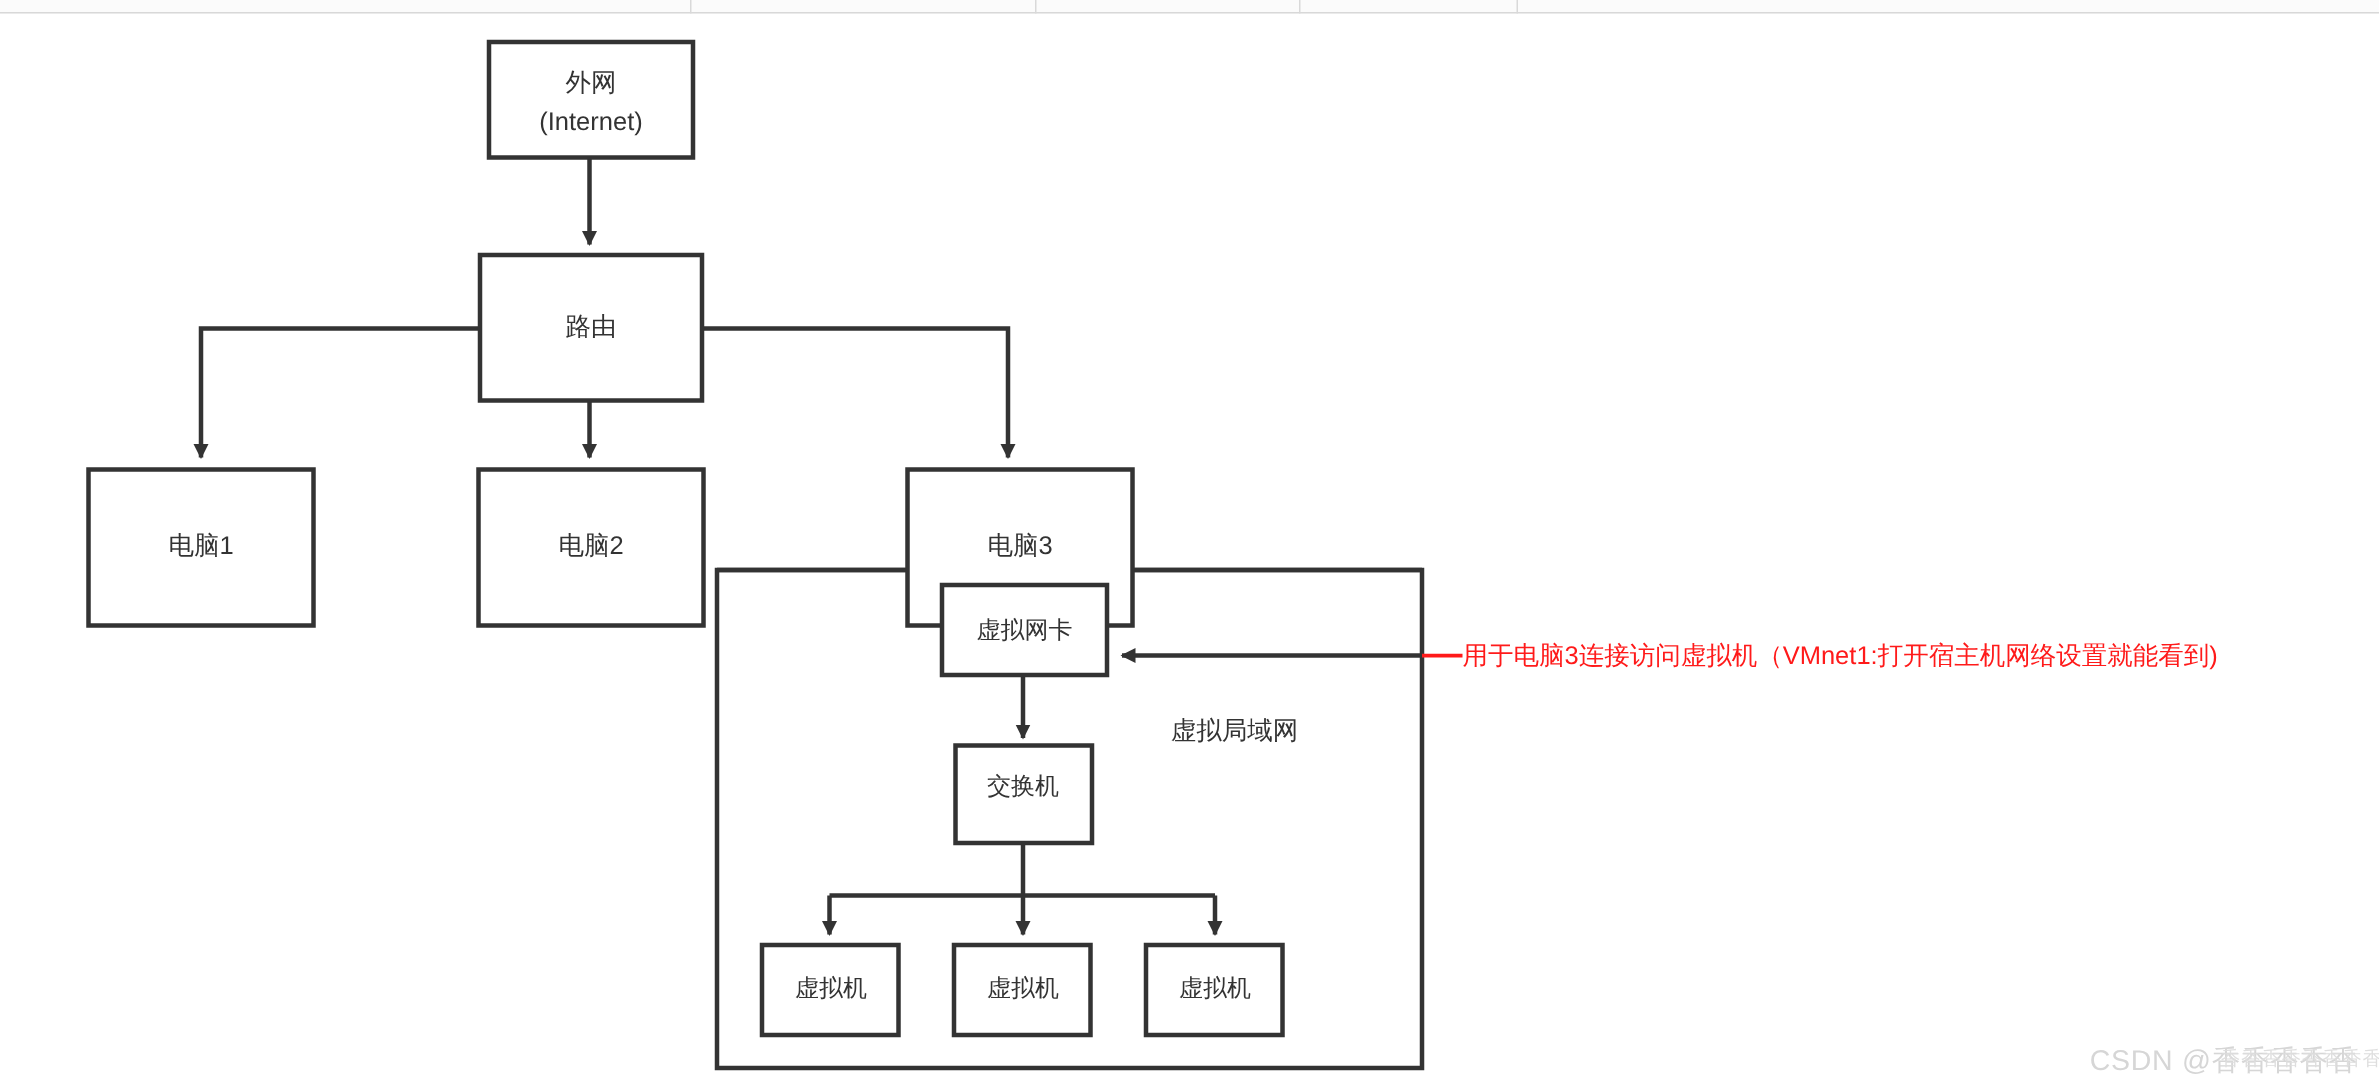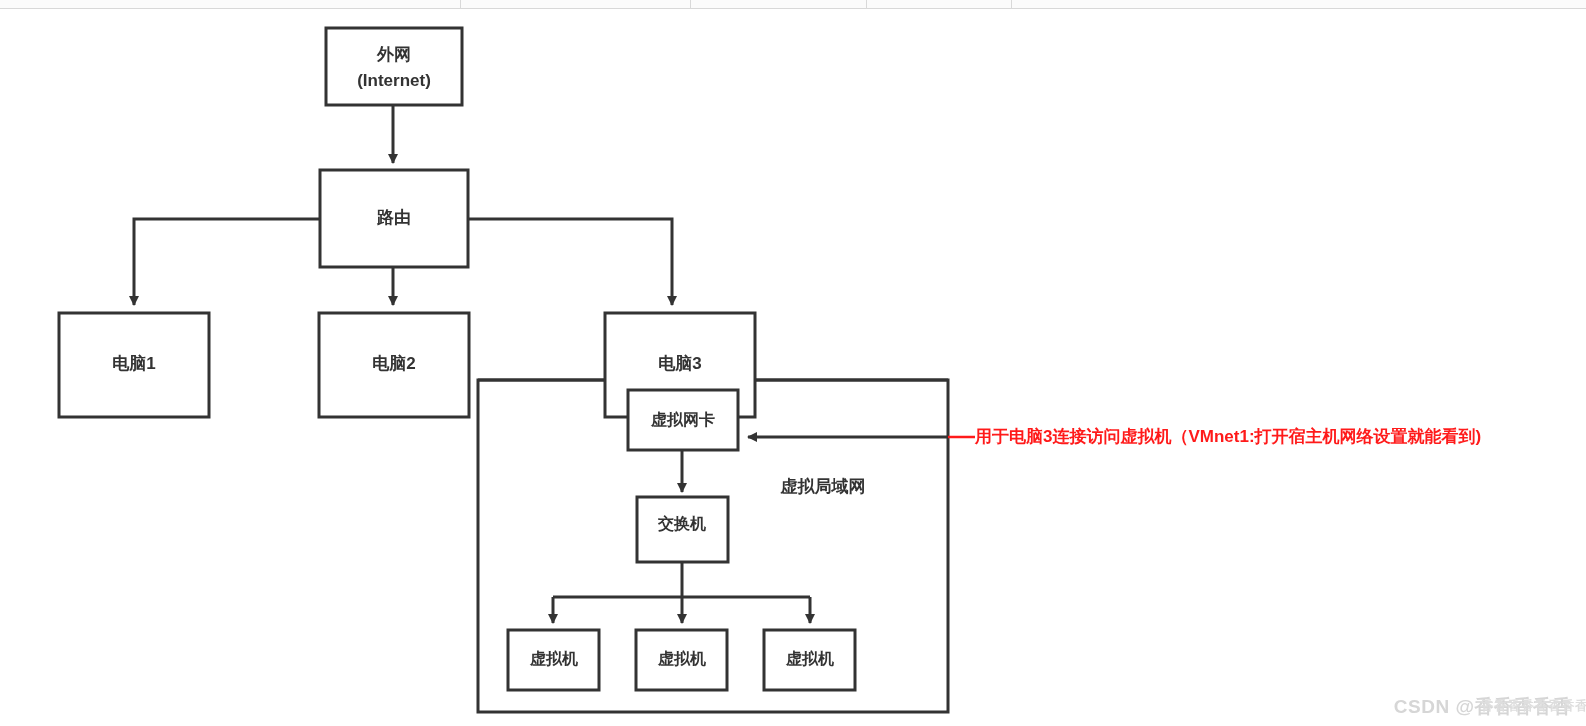--- a/index.html
+++ b/index.html
@@ -9,21 +9,20 @@
   }
   body {
     font-family: "Liberation Sans", "DejaVu Sans", sans-serif;
   }
   #canvas {
     position: relative;
     width: 1586px;
     height: 726px;
     background: #ffffff;
     overflow: hidden;
-    font-weight: bold;
   }
   
   .top-strip {
     position: absolute;
     left: 0;
     top: 0;
     width: 1586px;
     height: 9px;
     background: #fbfbfb;
     border-bottom: 1px solid #d8d8d8;

